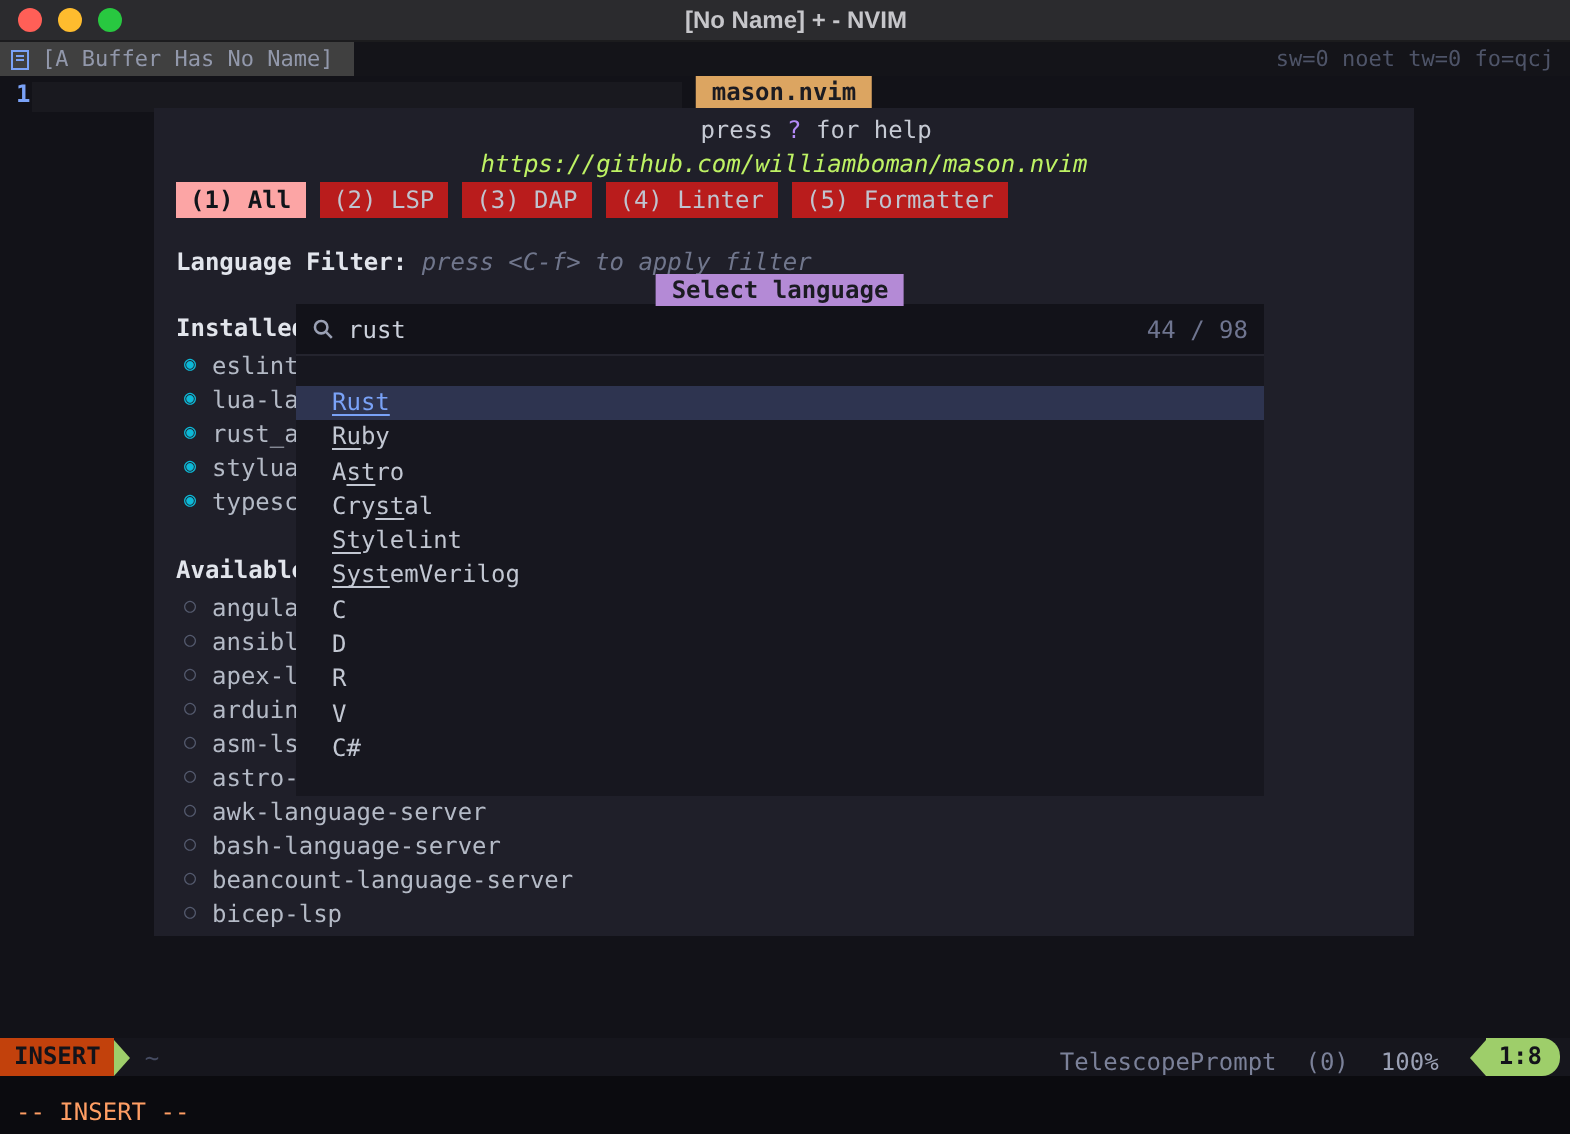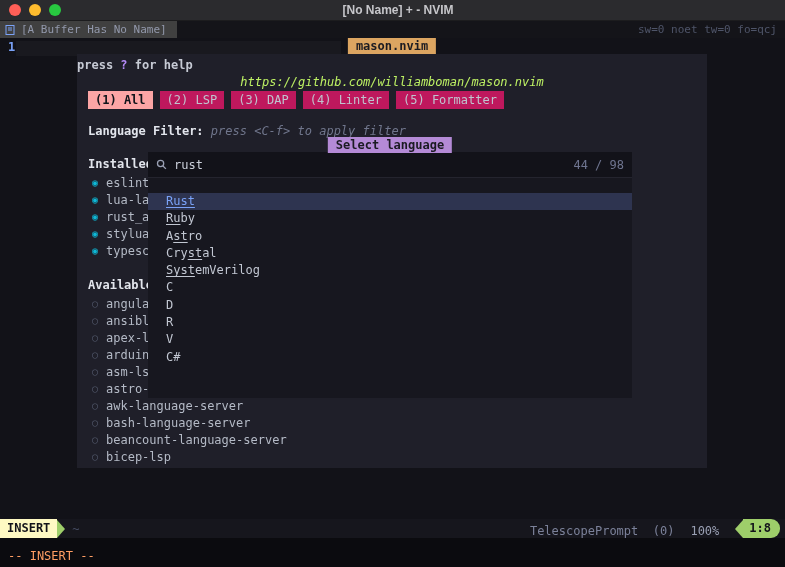--- a/index.html
+++ b/index.html
@@ -24,25 +24,25 @@
 
   
   .editor { position:relative; height:481px; background:#121218; }
   .cursorline { position:absolute; left:16px; top:3px; width:325px; height:15px; background:#19191f; }
   .gutter-num { position:absolute; left:8px; top:2px; color:#7aa2f7; font-weight:700; }
 
   
   .mason { position:absolute; left:77px; top:16px; width:630px; height:414px; background:#1f1f29; z-index:1; }
   .mason-badge { position:absolute; top:-16px; left:50%; transform:translateX(-50%);
     background:#dca561; color:#1b1b22; font-weight:700; padding:0 8px; height:16px; line-height:16px; white-space:pre; }
-  .mason-help { position:absolute; top:4px; left:0; width:100%; color:#c6cad4; font-weight:700; white-space:pre; }
+  .mason-help { position:absolute; top:4px; left:16px; width:100%; text-align:center; color:#c6cad4; font-weight:400; white-space:pre; }
   .mason-help .key { color:#b48af7; }
   .mason-url { position:absolute; top:21px; left:0; width:100%; text-align:center; color:#bef264; font-style:italic; }
   .mason-tabs { position:absolute; top:37px; left:11px; display:flex; gap:7px; }
-  .mtab { font:inherit; border:none; cursor:pointer; background:#be185d; color:#c0c4cf; padding:2px 7px; }
+  .mtab { font:inherit; border:none; cursor:pointer; background:#b91c1c; color:#c0c4cf; padding:2px 7px; }
   .mtab.active { background:#fca5a5; color:#10141a; font-weight:700; }
   .mason-filter { position:absolute; top:70px; left:11px; white-space:pre; }
   .mason-filter .lbl { color:#e2e5ec; font-weight:700; }
   .mason-filter .hint { color:#70768c; font-style:italic; }
   .sec-heading { position:absolute; left:11px; color:#e2e5ec; font-weight:700; }
   .sec-heading.installed { top:103px; }
   .sec-heading.available { top:224px; }
   .pkg-list { position:absolute; left:13px; right:0; }
   .pkg-list.installed { top:120px; }
   .pkg-list.available { top:241px; }
@@ -60,21 +60,21 @@
     display:flex; align-items:center; gap:7px; padding:0 8px; cursor:text; }
   .tele-query { color:#ccd1dc; white-space:pre; }
   .tele-count { margin-left:auto; color:#6f7590; white-space:pre; }
   .tele-results { padding-top:15px; }
   .trow { height:17.3px; line-height:17.3px; padding-left:18px; color:#c2c7d2; white-space:pre; cursor:pointer; }
   .trow.sel { background:#2e3450; color:#7aa2f7; }
   .trow .match { text-decoration:underline; text-underline-offset:2px; }
 
   
   .statusline { height:19px; background:#16161d; display:flex; align-items:center; font-size:12px; }
-  .mode-seg { background:#fef9c3; color:#13131a; font-weight:700; padding:0 7px; height:19px; line-height:19px; }
+  .mode-seg { background:#c2410c; color:#13131a; font-weight:700; padding:0 7px; height:19px; line-height:19px; }
   .mode-arrow { width:0; height:0; border-top:9.5px solid transparent; border-bottom:9.5px solid transparent; border-left:8px solid #9ece6a; }
   .sl-tilde { color:#454b61; margin-left:7px; }
   .sl-right { margin-left:auto; display:flex; align-items:flex-end; gap:16px; }
   .sl-text { color:#7b8199; white-space:pre; }
   .sl-pct { color:#9aa0b4; }
   .pos-wrap { display:flex; align-items:center; margin-right:5px; }
   .pos-arrow { width:0; height:0; border-top:9.5px solid transparent; border-bottom:9.5px solid transparent; border-right:8px solid #9ece6a; }
   .pos-seg { background:#9ece6a; color:#13131a; font-weight:700; padding:0 9px 0 6px; height:19px; line-height:19px; border-radius:0 9px 9px 0; }
 
   
@@ -154,20 +154,21 @@
         <line x1="7.6" y1="7.6" x2="10.8" y2="10.8" stroke="#9aa0b4" stroke-width="1.4"></line>
       </svg>
       <span class="tele-query">rust</span>
       <span class="tele-count">44 / 98</span>
     </div>
     <div class="tele-results">
         <div class="trow sel"><span class="match">Rust</span></div>
         <div class="trow"><span class="match">Ru</span><span>by</span></div>
         <div class="trow"><span>A</span><span class="match">st</span><span>ro</span></div>
         <div class="trow"><span>Cry</span><span class="match">st</span><span>al</span></div>
+        <div class="trow"><span class="match">St</span><span>ylelint</span></div>
         <div class="trow"><span class="match">Syst</span><span>emVerilog</span></div>
         <div class="trow"><span>C</span></div>
         <div class="trow"><span>D</span></div>
         <div class="trow"><span>R</span></div>
         <div class="trow"><span>V</span></div>
         <div class="trow"><span>C#</span></div>
       </div>
   </div>
 </div>
 

